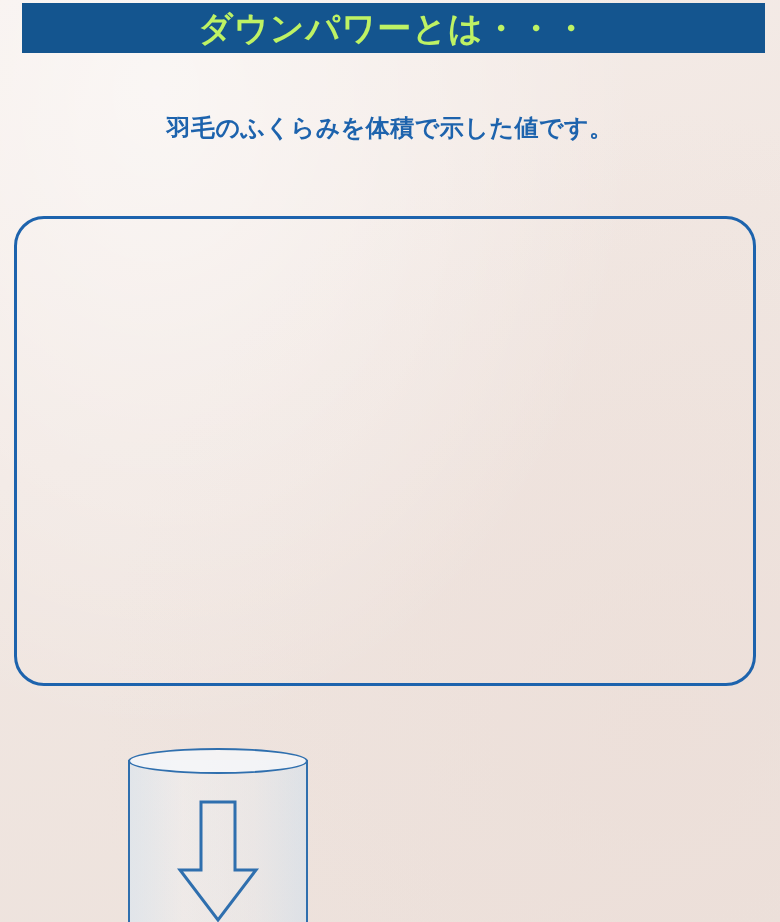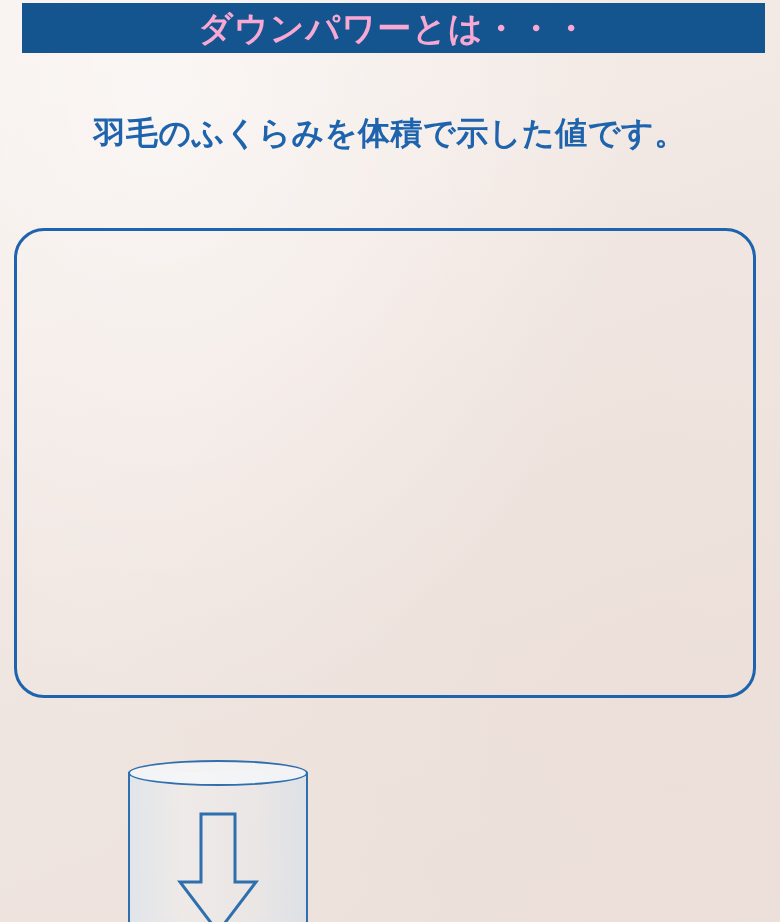--- a/index.html
+++ b/index.html
@@ -36,35 +36,35 @@
     left: 22px;
     top: 3px;
     width: 743px;
     height: 50px;
     background: #14558f;
     display: flex;
     align-items: center;
     justify-content: center;
   }
   .header-title {
-    color: #f9a8d4;
+    color: #bef264;
     font-size: 34px;
     font-weight: 700;
     letter-spacing: 1px;
     line-height: 1;
     white-space: nowrap;
   }
 
   .subtitle {
     position: absolute;
     left: 0;
     top: 62px;
     width: 780px;
     text-align: center;
-    font-size: 32px;
+    font-size: 24px;
     font-weight: 700;
     color: #1d63ad;
     letter-spacing: 0.5px;
     white-space: nowrap;
   }
 
   
   .diagram-box {
     position: absolute;
     left: 14px;

